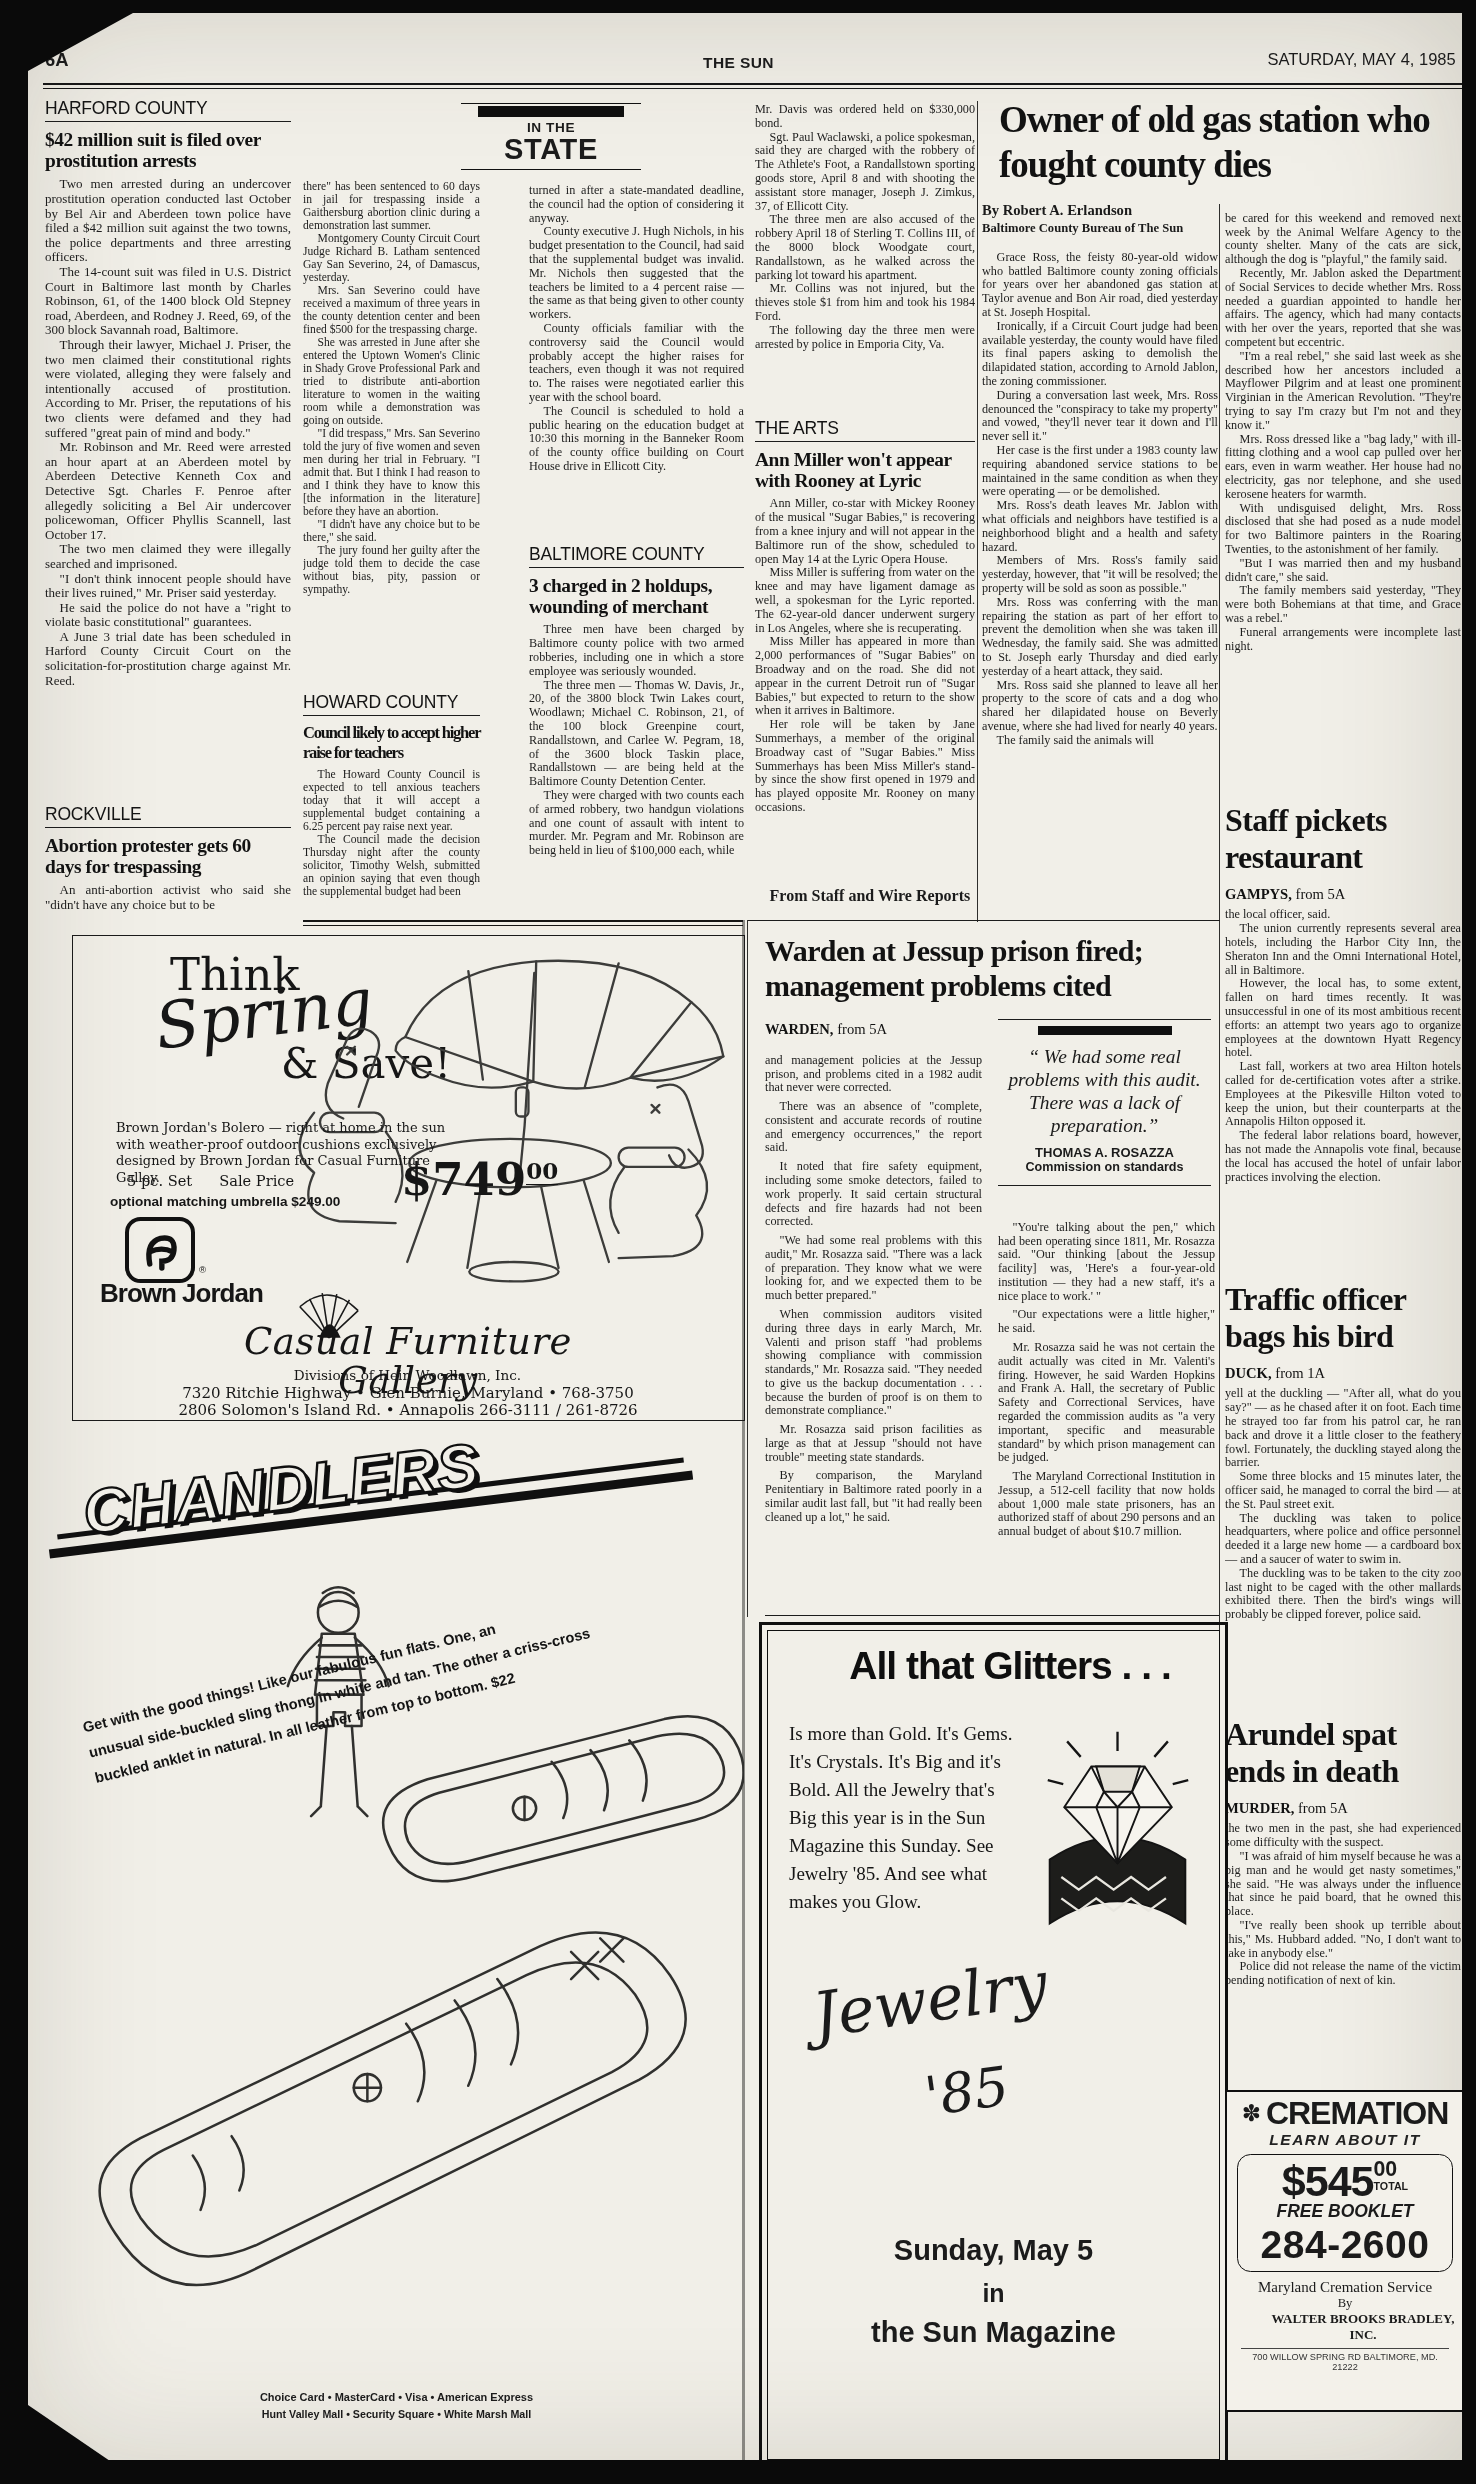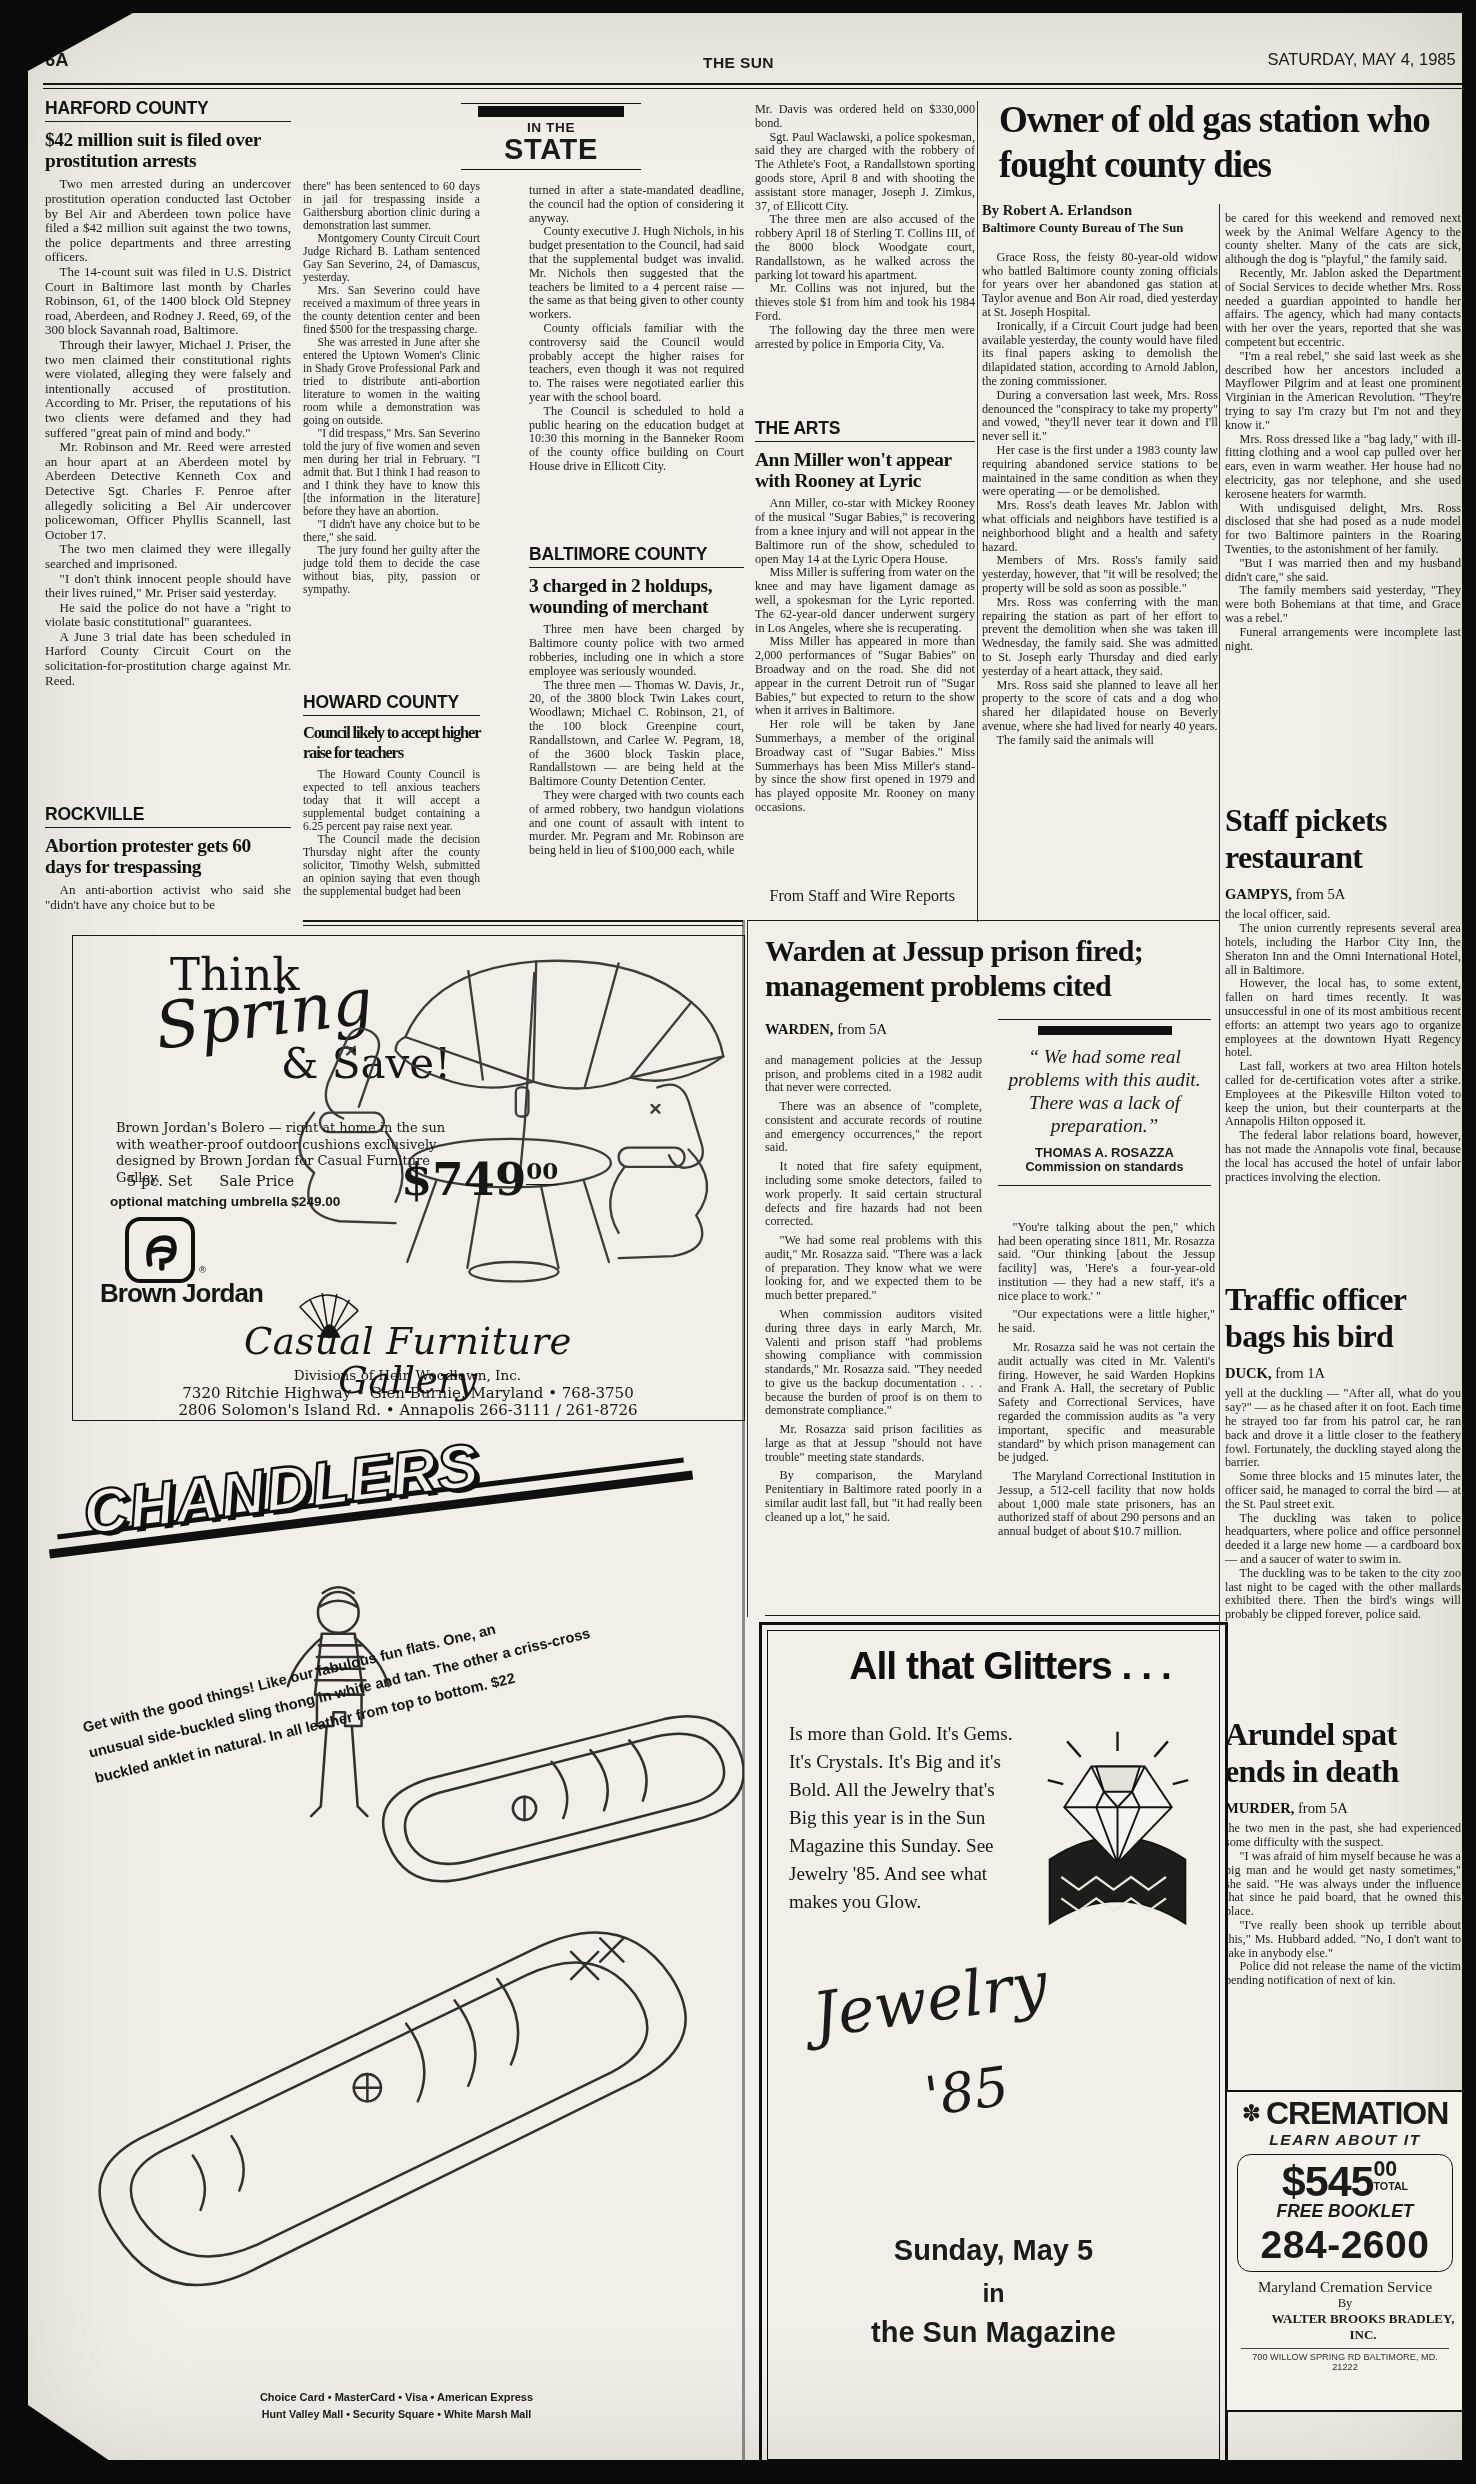--- a/index.html
+++ b/index.html
@@ -15,34 +15,34 @@
   .bl-corner{position:absolute;left:28px;top:2405px;width:0;height:0;border-bottom:56px solid #0a0a0a;border-right:82px solid transparent;}
   
   .pgnum{position:absolute;left:45px;top:49px;font:bold 18.4px "Liberation Sans",sans-serif;}
   .masthead{position:absolute;left:0;right:0;top:54px;text-align:center;font:bold 15.5px "Liberation Sans",sans-serif;letter-spacing:0.4px;}
   .hdate{position:absolute;right:21.3px;top:50px;font:16.5px "Liberation Sans",sans-serif;}
   .rule{position:absolute;border-top:1.5px solid #1c1c1c;}
   .rule2{position:absolute;height:2.9px;border-top:2.4px solid #161616;border-bottom:1px solid #161616;}
   .vrule{position:absolute;border-left:1.5px solid #2e2e2c;}
   .gutter{position:absolute;background:#3a3a36;opacity:.55;}
   
-  .kick{font-family:"Liberation Sans",sans-serif;font-weight:bold;font-size:17.5px;line-height:19.4px;letter-spacing:-0.2px;color:#141414;border-bottom:1.9px solid #1c1c1c;padding-bottom:2.9px;margin:0 0 6.8px;}
+  .kick{font-family:"Liberation Sans",sans-serif;font-weight:normal;font-size:17.5px;line-height:19.4px;letter-spacing:-0.2px;color:#141414;border-bottom:1.9px solid #1c1c1c;padding-bottom:2.9px;margin:0 0 6.8px;}
   .hl{font-family:"Liberation Serif",serif;font-weight:bold;color:#121212;margin:0;}
   .h20{font-size:19.4px;line-height:21.3px;letter-spacing:-0.4px;}
   .cond{font-size:16.5px;line-height:19.4px;letter-spacing:-1.2px;}
   .h33{font-size:32px;line-height:37px;letter-spacing:-0.6px;}
   .h31{font-size:30px;line-height:35px;letter-spacing:-0.6px;}
   .h38{font-size:37px;line-height:45px;letter-spacing:-1px;}
   .bc{font-size:12.2px;line-height:13.8px;text-align:justify;color:#1c1c1c;overflow:hidden;margin-top:5.8px;}
   .bc p{margin:0;text-indent:14.6px;}
   .bc.ni1 p:first-child{text-indent:0;}
   .bc.sm{font-size:11.6px;line-height:13px;}
   .bc.lg{font-size:13px;line-height:14.6px;}
   .bc.gap p{margin-bottom:4.9px;}
-  .credit{font-weight:normal;text-indent:14.6px;margin:1.9px 0 0;}
+  .credit{font-weight:bold;text-indent:14.6px;margin:1.9px 0 0;}
   .contline{font-size:14.6px;margin:9.7px 0 0;color:#121212;}
   .byl1{font-weight:bold;font-size:14.6px;margin:0;}
   .byl2{font-weight:bold;font-size:12.6px;margin:1.9px 0 0;}
   
   .state-box{position:absolute;left:461px;top:103px;width:180px;text-align:center;font-family:"Liberation Sans",sans-serif;}
   .state-top{border-top:1.5px solid #111;margin-bottom:1.9px;}
   .state-bar{width:146px;height:10.7px;background:#0f0f0f;margin:0 auto 3.9px;}
   .state-inthe{font-weight:bold;font-size:13.6px;letter-spacing:0.6px;}
   .state-name{font-weight:900;font-size:29px;line-height:29px;letter-spacing:0.6px;}
   .state-under{border-top:1.5px solid #111;margin-top:4.9px;}

